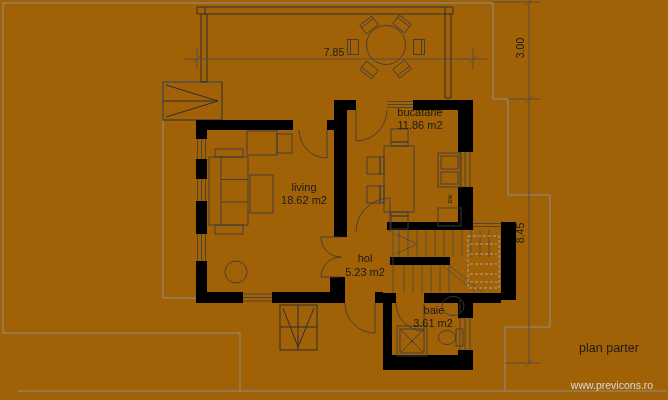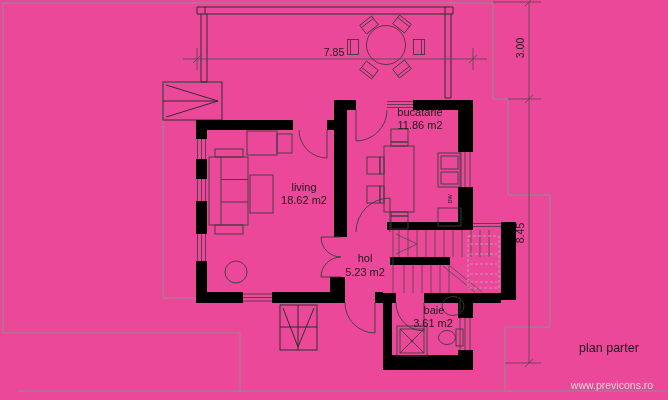--- a/index.html
+++ b/index.html
@@ -1,16 +1,16 @@
 <!DOCTYPE html>
 <html><head>
 <meta charset="utf-8">
 <style>
   html,body{margin:0;padding:0;background:#fff;}
-  #stage{position:relative;width:668px;height:400px;background:#ec4899;overflow:hidden;
+  #stage{position:relative;width:668px;height:400px;background:#a16207;overflow:hidden;
          font-family:"Liberation Sans", sans-serif;}
   svg{display:block;}
   .wall{fill:#000000;stroke:none;}
   .thin{stroke:#2e2e2e;stroke-width:1;fill:none;}
   .win{stroke:#3c3c3c;stroke-width:0.8;fill:none;}
   .door{stroke:#3c3c3c;stroke-width:0.9;fill:none;}
   .furnl{stroke:#3c3c3c;stroke-width:0.9;fill:none;}
   .site{stroke:#8f8f8f;stroke-width:1;fill:none;}
   .dim{stroke:#4a4a4a;stroke-width:0.8;fill:none;}
   .tread{stroke:#4a4a4a;stroke-width:0.8;fill:none;}

